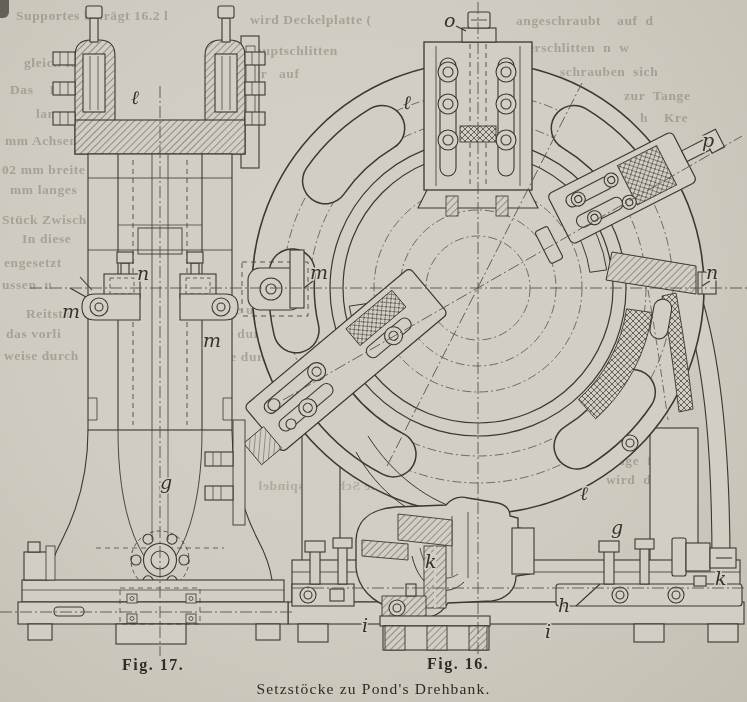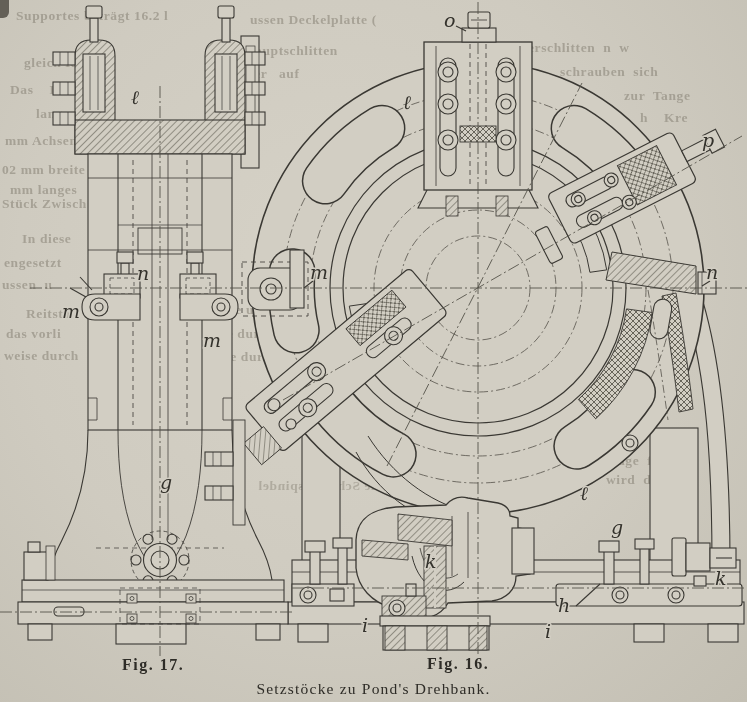--- a/index.html
+++ b/index.html
@@ -23,34 +23,35 @@
 <div class="page">
   <div class="corner-mark"></div>
   <div class="ghost-layer" id="ghost-layer">
       <div class="ghost" style="left: 16px; top: 8px;">Supportes beträgt 16.2 l</div>
       <div class="ghost" style="left: 24px; top: 55px;">gleich Re</div>
       <div class="ghost" style="left: 10px; top: 82px;">Das    Reitsto</div>
       <div class="ghost" style="left: 36px; top: 106px;">langen,</div>
       <div class="ghost" style="left: 5px; top: 133px;">mm Achsenhö</div>
       <div class="ghost" style="left: 2px; top: 162px;">02 mm breite</div>
       <div class="ghost" style="left: 10px; top: 182px;">mm langes</div>
-      <div class="ghost" style="left: 2px; top: 196px;">Stück Zwisch</div>
+      <div class="ghost" style="left: 2px; top: 212px;">Stück Zwisch</div>
       <div class="ghost" style="left: 22px; top: 231px;">In diese</div>
       <div class="ghost" style="left: 4px; top: 255px;">engesetzt</div>
       <div class="ghost" style="left: 2px; top: 277px;">ussen  u</div>
       <div class="ghost" style="left: 26px; top: 306px;">Reitsto</div>
       <div class="ghost" style="left: 6px; top: 326px;">das vorli</div>
       <div class="ghost" style="left: 4px; top: 348px;">weise durch</div>
       <div class="ghost" style="left: 134px; top: 376px;">werden.</div>
       <div class="ghost" style="left: 228px; top: 302px;">ge u</div>
       <div class="ghost" style="left: 218px; top: 326px;">lle durch das</div>
       <div class="ghost" style="left: 220px; top: 349px;">ise durch we</div>
-      <div class="ghost" style="left: 250px; top: 12px;">ussen Deckelplatte (</div>
+      <div class="ghost" style="left: 250px; top: 12px;">wird Deckelplatte (</div>
       <div class="ghost" style="left: 244px; top: 43px;">Hauptschlitten</div>
       <div class="ghost" style="left: 246px; top: 66px;">der   auf</div>
+      <div class="ghost" style="left: 516px; top: 13px;">angeschraubt    auf  d</div>
       <div class="ghost" style="left: 528px; top: 40px;">erschlitten  n  w</div>
       <div class="ghost" style="left: 560px; top: 64px; text-align: center;">schrauben  sich</div>
       <div class="ghost" style="left: 624px; top: 88px;">zur  Tange</div>
       <div class="ghost" style="left: 640px; top: 110px;">h    Kre</div>
       <div class="ghost" style="left: 552px; top: 453px;">Beitr   Anlage  find</div>
       <div class="ghost" style="left: 548px; top: 472px;">Um         wird  d</div>
       <div class="ghost m" style="left: 258px; top: 478px;">die Schlittenspindel</div>
       <div class="ghost m" style="left: 300px; top: 426px;">zelspindel  y</div>
     </div>
 

